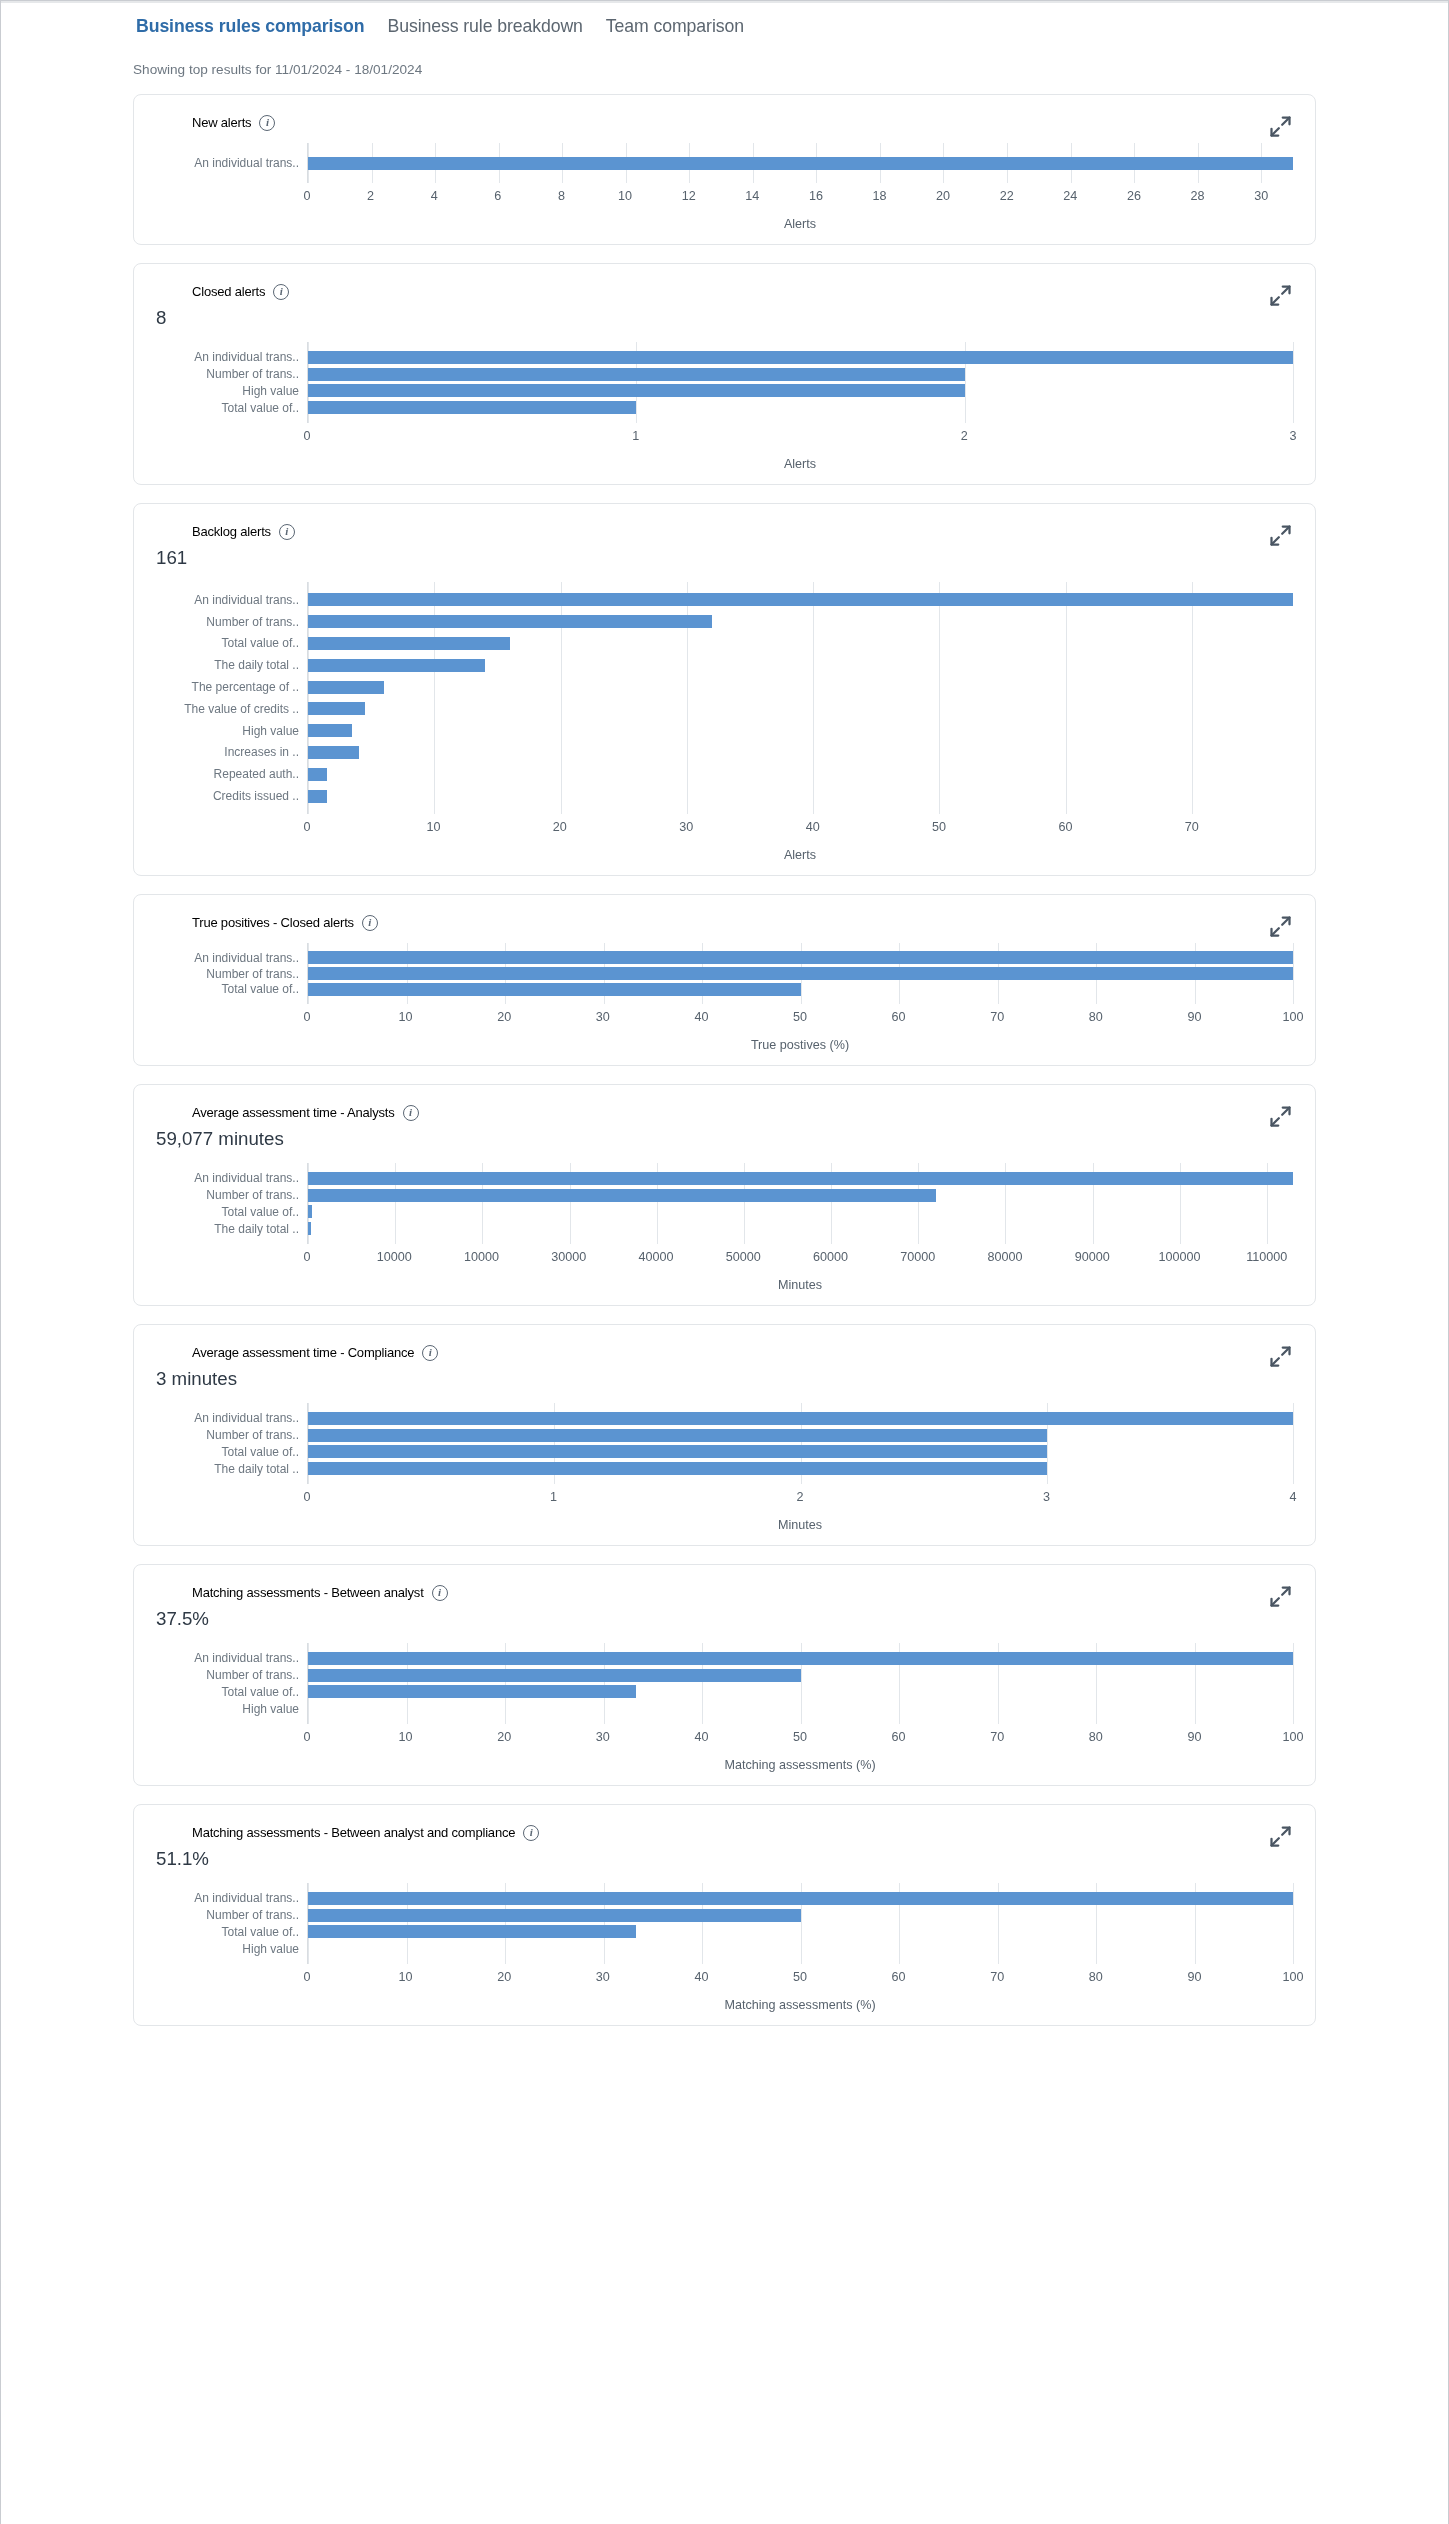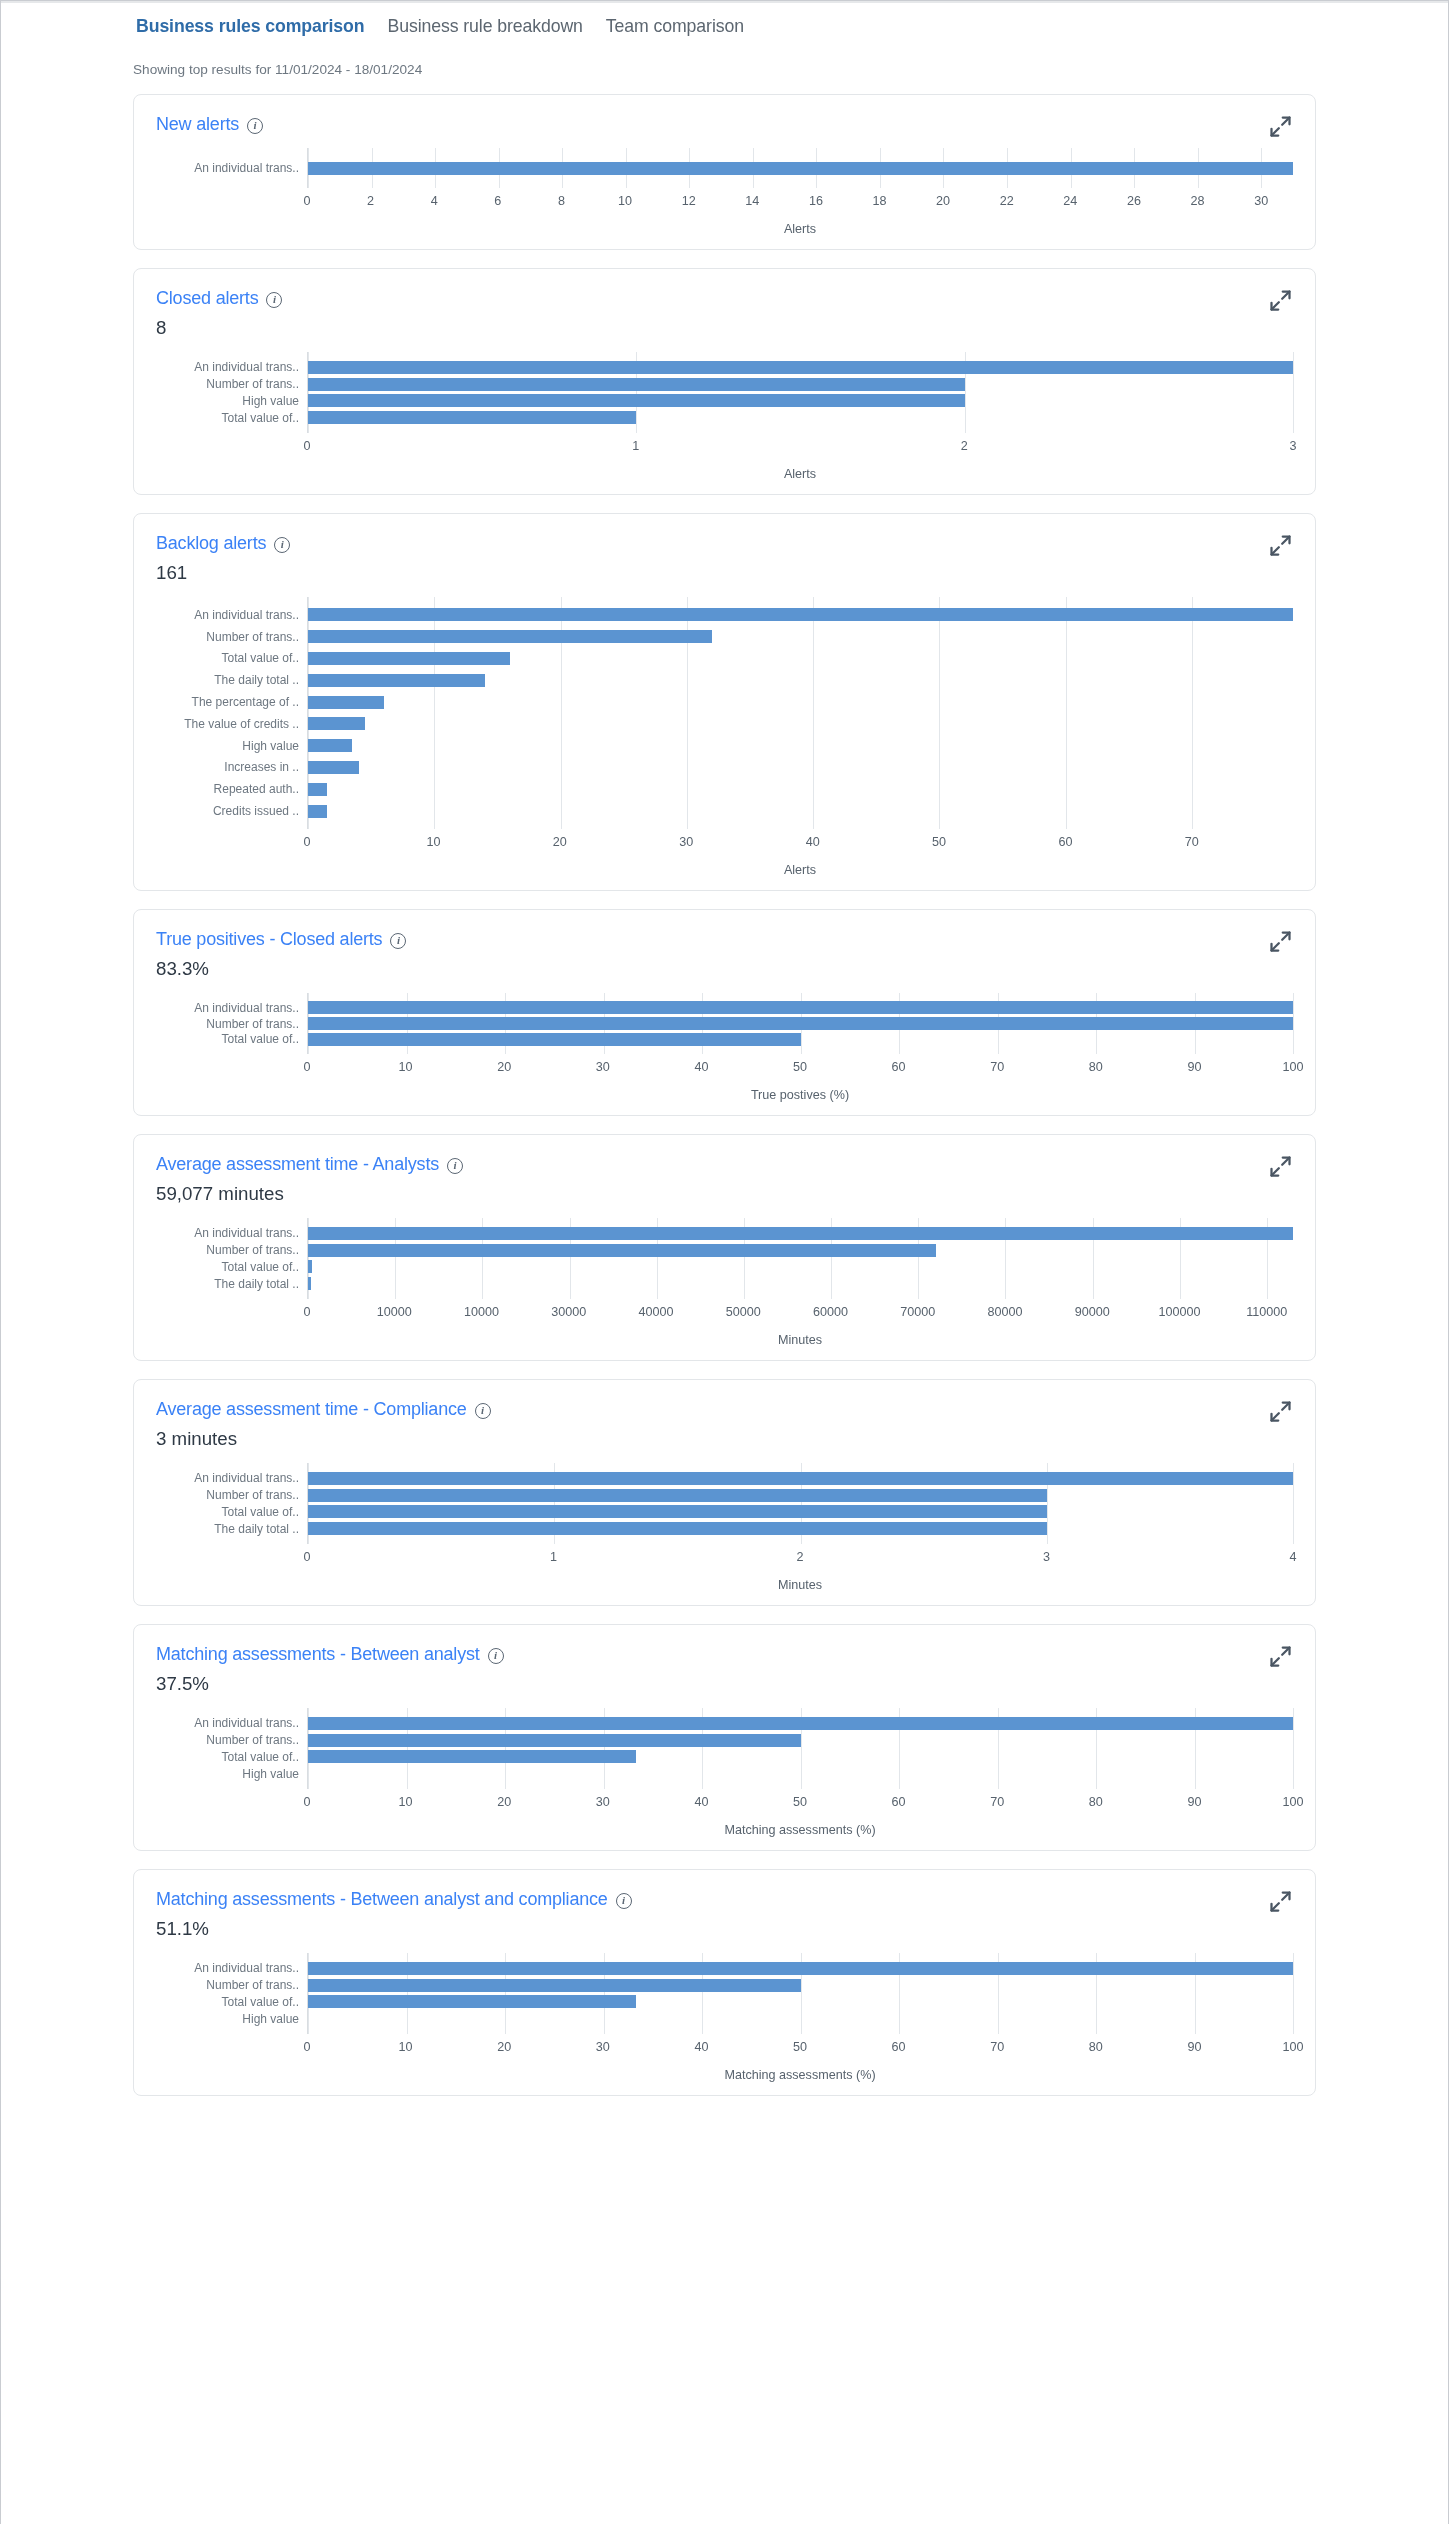--- a/index.html
+++ b/index.html
@@ -74,21 +74,21 @@
   .cards { padding: 17px 132px 30px 132px; }
   .card {
     background: #ffffff;
     border: 1px solid #e3e6e9;
     border-radius: 8px;
     margin-bottom: 18px;
     position: relative;
     padding: 19px 22px 13px 22px;
   }
   .card-head { display: flex; align-items: center; gap: 8px; }
-  .card-title { font-size: 18px; color: #3b82f6; letter-spacing: -0.2px; white-space: nowrap; }
+  .card-title { font-size: 13px; color: #000000; letter-spacing: -0.2px; white-space: nowrap; margin-left: 36px; }
   .info-icon {
     width: 16px; height: 16px; border-radius: 50%;
     border: 1.3px solid #5b6774;
     display: inline-flex; align-items: center; justify-content: center;
     font-size: 11px; color: #5b6774; font-family: "Liberation Serif", serif;
     font-style: italic; font-weight: 700; line-height: 1; cursor: pointer;
     flex: 0 0 auto; position: relative; top: 1px;
   }
   .info-icon span { position: relative; top: -0.5px; }
   .card-value { font-size: 18.7px; color: #2e3945; margin-top: 8px; }
@@ -376,21 +376,20 @@
           <div class="axis-title">Alerts</div>
         </div>
       </div>
       <div class="card">
         <div class="card-head">
           <span class="card-title">True positives - Closed alerts</span>
           <span class="info-icon">
             <span>i</span>
           </span>
         </div>
-        <div class="card-value">83.3%</div>
         <div class="expand-btn">
           <svg viewBox="0 0 24 24" fill="none" stroke="#4a5663" stroke-width="2" stroke-linecap="round" stroke-linejoin="round">
             <polyline points="14,4 20,4 20,10"></polyline>
             <polyline points="10,20 4,20 4,14"></polyline>
             <line x1="20" y1="4" x2="13.5" y2="10.5"></line>
             <line x1="4" y1="20" x2="10.5" y2="13.5"></line>
           </svg>
         </div>
         <div class="chart">
           <div class="plot-wrap">

